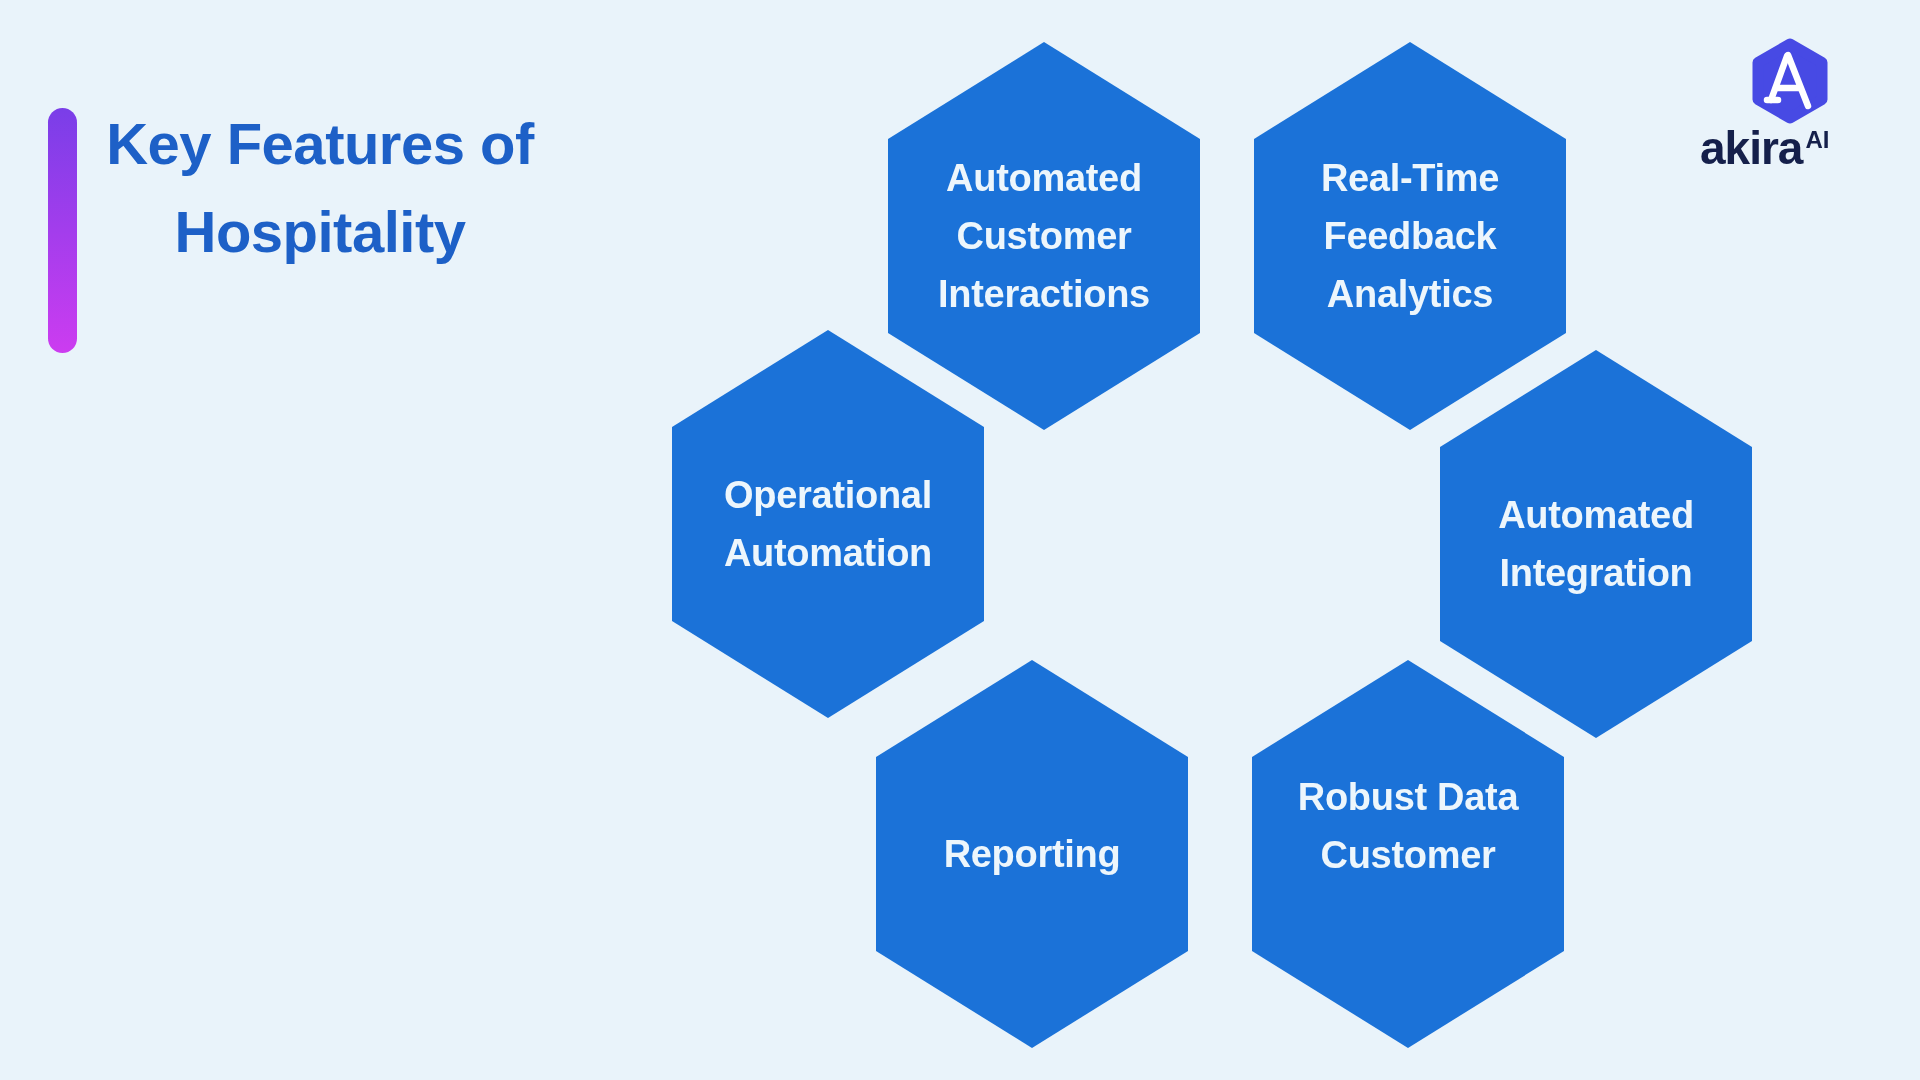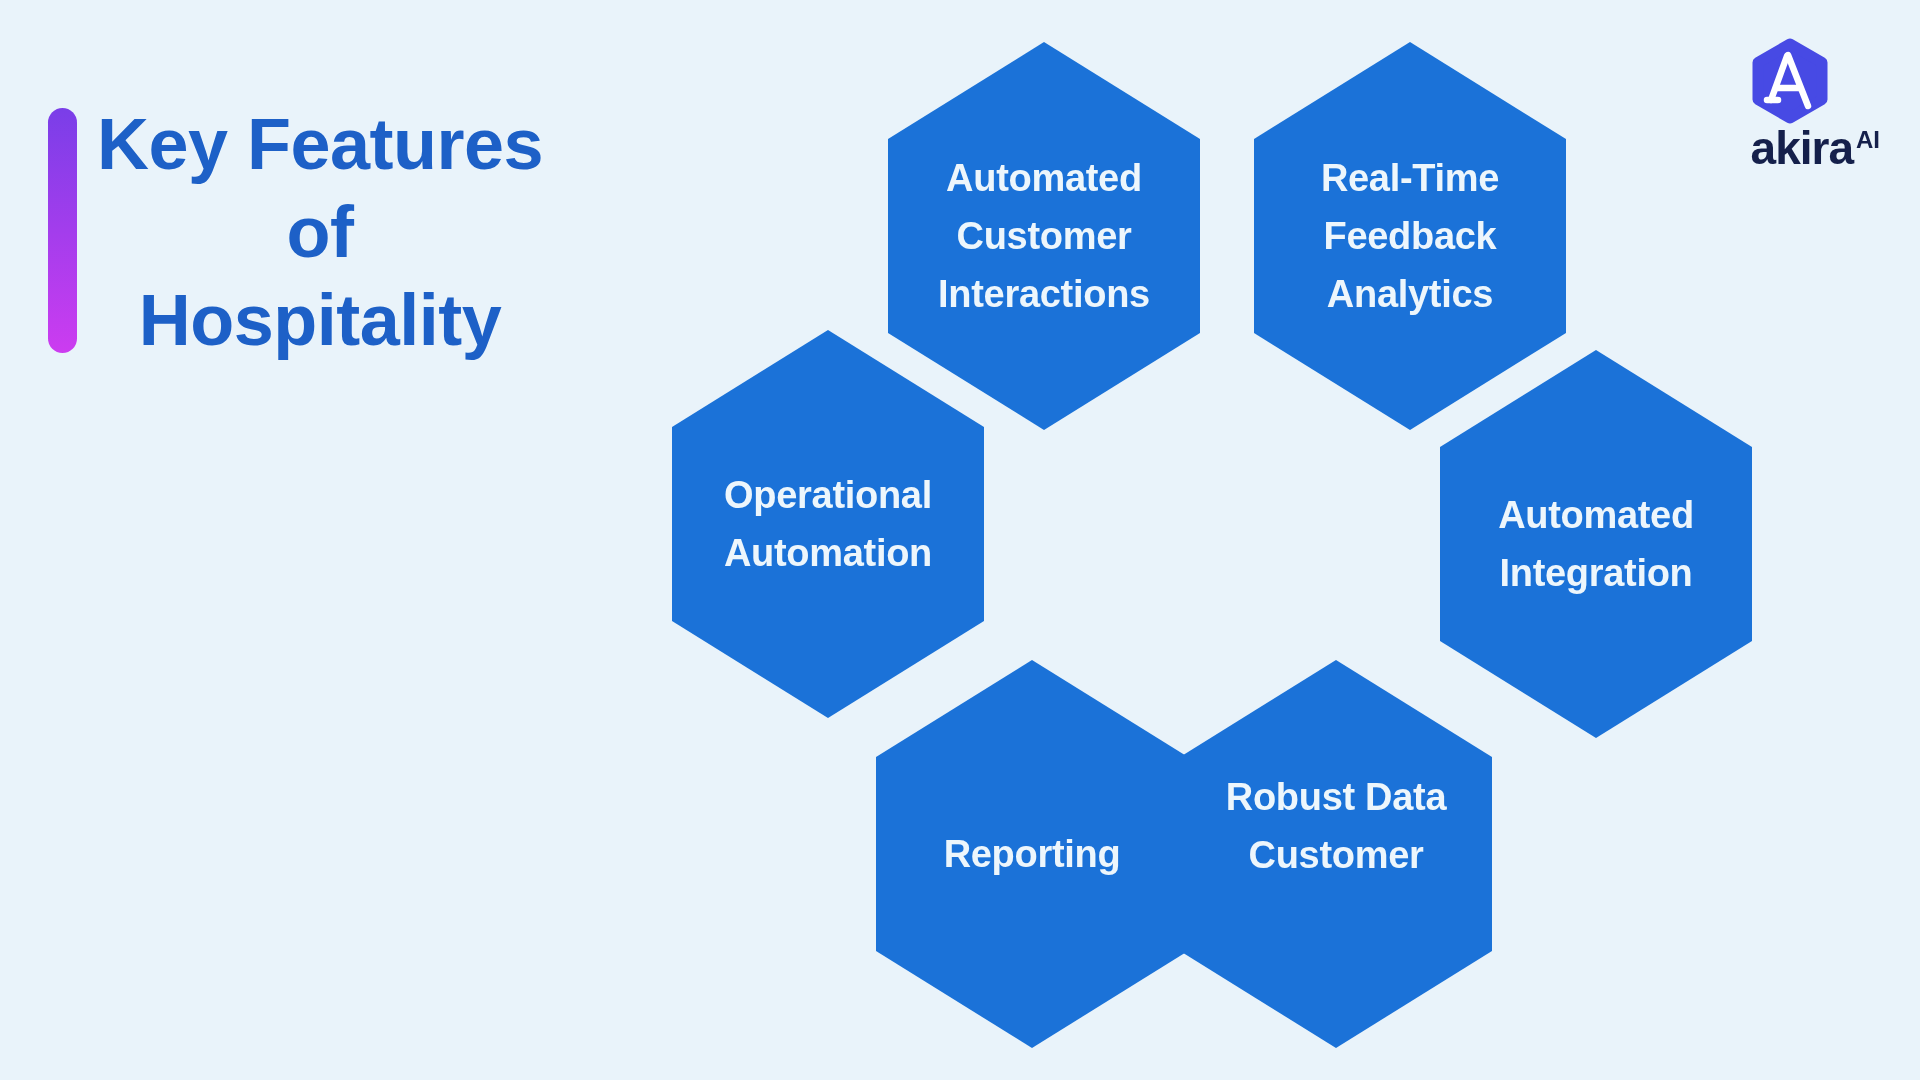--- a/index.html
+++ b/index.html
@@ -23,28 +23,28 @@
 
   
   .accent-bar{
     position:absolute;left:48px;top:108px;
     width:29px;height:245px;border-radius:15px;
     background:linear-gradient(180deg,var(--bar-top) 0%,var(--bar-bottom) 100%);
   }
   .title{
     position:absolute;left:60px;top:100px;width:520px;margin:0;
     text-align:center;
-    font-size:72px;line-height:88px;font-weight:bold;
+    font-size:58px;line-height:88px;font-weight:bold;
     color:var(--title-color);
     letter-spacing:-0.5px;
   }
   .title span{display:block;}
 
   
-  .logo{position:absolute;left:1700px;top:38px;width:180px;text-align:right;}
+  .logo{position:absolute;left:1700px;top:38px;width:180px;text-align:left;}
   .logo svg{display:block;margin:0 auto;}
   .brand-text{
     margin-top:4px;
     font-size:46px;font-weight:bold;color:var(--brand-text-color);
     letter-spacing:-1px;line-height:40px;white-space:nowrap;
   }
   .brand-text .sup{
     display:inline-block;font-size:24px;letter-spacing:0;
     transform:translateY(-16px);margin-left:3px;
   }
@@ -61,21 +61,21 @@
     font-size:38px;line-height:58px;font-weight:bold;
     color:var(--hex-text);
     letter-spacing:-0.3px;
   }
   .hex-label span{display:block;}
   .hex-1{left:888px;top:42px;}
   .hex-2{left:1254px;top:42px;}
   .hex-3{left:672px;top:330px;}
   .hex-4{left:1440px;top:350px;}
   .hex-5{left:876px;top:660px;}
-  .hex-6{left:1180px;top:660px;}
+  .hex-6{left:1252px;top:660px;}
   .hex-6 .hex-label{transform:translateY(-28px);}
 </style>
 </head>
 <body>
 
 <div class="canvas">
 
   <div class="accent-bar"></div>
   <h1 class="title">
     <span>Key Features of</span>

